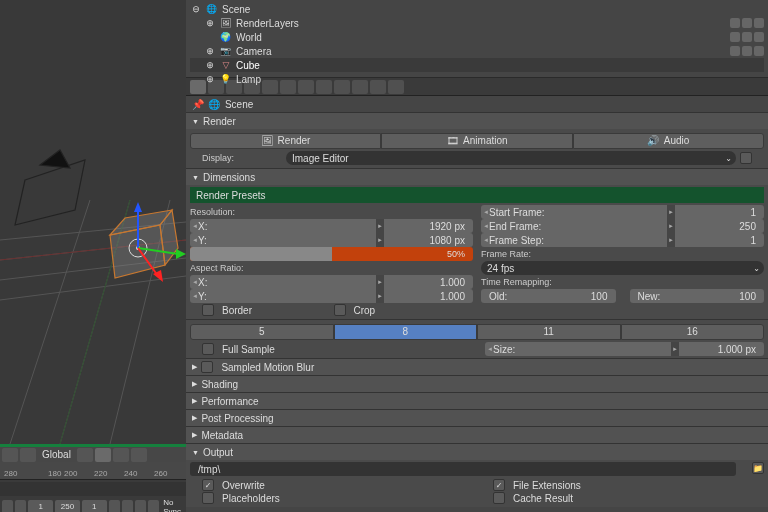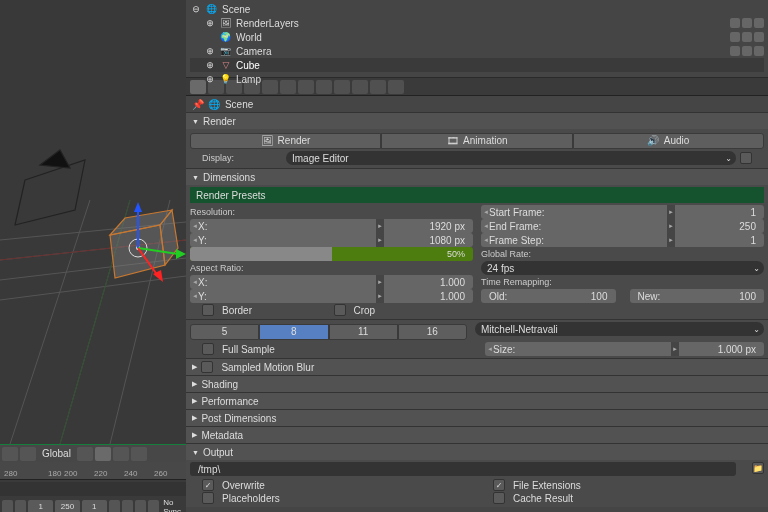--- a/index.html
+++ b/index.html
@@ -1,19 +1,19 @@
 <!DOCTYPE html>
 <html><head>
 <meta charset="utf-8">
 <style>
 *{margin:0;padding:0;box-sizing:border-box;font-family:sans-serif;font-size:10px;color:#ddd;user-select:none}
 body{background:#393939;width:768px;height:512px;overflow:hidden;position:relative}
 .viewport{position:absolute;left:0;top:0;width:186px;height:444px;background:#393939}
 .viewport svg{position:absolute;left:0;top:0}
-.hdr-strip{position:absolute;left:0;top:444px;width:186px;height:18px;background:#474747;border-top:1px solid #15803d;display:flex;align-items:center;padding:0 2px;gap:2px}
+.hdr-strip{position:absolute;left:0;top:444px;width:186px;height:18px;background:#474747;border-top:3px solid #15803d;display:flex;align-items:center;padding:0 2px;gap:2px}
 .hdr-strip .icon{width:16px;height:14px;background:#555;border-radius:2px;display:inline-block}
 .hdr-strip .sel{background:#6a6a6a}
 .timeline{position:absolute;left:0;top:462px;width:186px;height:50px;background:#3a3a3a}
 .timeline-ruler{height:18px;background:#484848;position:relative;border-bottom:1px solid #222}
 .timeline-ruler span{position:absolute;bottom:1px;font-size:8px;color:#aaa}
 .timeline-bar{height:14px;background:#333;margin-top:2px}
 .timeline-ctrls{display:flex;gap:2px;padding:2px;align-items:center}
 .timeline-ctrls .btn{width:18px;height:14px;background:#555;border-radius:2px}
 .timeline-ctrls .fld{width:40px;height:14px;background:#5a5a5a;border-radius:2px;text-align:center;line-height:14px;font-size:8px}
 .right{position:absolute;left:186px;top:0;width:582px;height:512px;background:#454545;display:flex;flex-direction:column}
@@ -40,21 +40,21 @@
 .btnrow .b:last-child{border-radius:0 3px 3px 0}
 .btnrow .b.sel{background:#5680c2}
 .field-row{display:flex;gap:4px;margin:1px 12px;align-items:center}
 .field-row .lbl{width:80px;font-size:9px;color:#ccc}
 .num{flex:1;height:14px;background:#666;border-radius:3px;display:flex;align-items:center;padding:0 8px;position:relative;font-size:9px}
 .num .l{flex:1}
 .num .r{text-align:right}
 .num .ar{position:absolute;width:8px;height:14px;top:0;display:flex;align-items:center;justify-content:center;font-size:7px;color:#aaa}
 .num .ar.left{left:1px}
 .num .ar.right{right:1px}
-.slider{height:14px;background:#4d7c0f;border-radius:3px;position:relative;overflow:hidden;display:flex;align-items:center;padding:0 8px}
+.slider{height:14px;background:#c2410c;border-radius:3px;position:relative;overflow:hidden;display:flex;align-items:center;padding:0 8px}
 .slider .fill{position:absolute;left:0;top:0;height:100%;background:#888}
 .slider .txt{position:relative;z-index:1;flex:1;font-size:9px}
 .slider .val{position:relative;z-index:1;font-size:9px}
 .chk{width:12px;height:12px;background:#5a5a5a;border:1px solid #333;border-radius:2px;display:inline-flex;align-items:center;justify-content:center;font-size:8px}
 .chk.on::after{content:"✓";color:#ddd}
 .two-col{display:flex;gap:8px}
 .two-col>div{flex:1}
 .dd{height:14px;background:#333;border-radius:7px;display:flex;align-items:center;padding:0 6px;font-size:9px;position:relative}
 .dd::after{content:"⌄";position:absolute;right:4px;font-size:8px}
 .sect-lbl{font-size:9px;color:#ccc;margin:2px 0}
@@ -297,21 +297,21 @@
                 <span class="l">End Frame:</span>
                 <span class="r">250</span>
                 <span class="ar right">▸</span>
               </div>
             <div class="num">
                 <span class="ar left">◂</span>
                 <span class="l">Frame Step:</span>
                 <span class="r">1</span>
                 <span class="ar right">▸</span>
               </div>
-            <div class="sect-lbl">Global Rate:</div>
+            <div class="sect-lbl">Frame Rate:</div>
             <div class="dd">
                 <span>24 fps</span>
               </div>
             <div class="sect-lbl">Time Remapping:</div>
             <div style="display:flex;gap:14px">
               <div class="num">
                   <span class="l">Old:</span>
                   <span class="r">100</span>
                 </div>
               <div class="num">
@@ -326,23 +326,20 @@
 
     <div class="panel">
       <div class="panel-b">
         <div class="two-col">
           <div class="btnrow" style="flex:1">
             <div class="b">5</div>
             <div class="b sel">8</div>
             <div class="b">11</div>
             <div class="b">16</div>
           </div>
-          <div class="dd" style="flex:1">
-              <span>Mitchell-Netravali</span>
-            </div>
         </div>
         <div class="two-col">
           <div class="field-row">
               <span class="chk"></span>
               <span style="padding-left:4px">Full Sample</span>
             </div>
           <div class="num">
               <span class="ar left">◂</span>
               <span class="l">Size:</span>
               <span class="r">1.000 px</span>
@@ -367,21 +364,21 @@
       </div>
     <div class="panel">
         <div class="panel-h">
           <span class="tri">▶</span>
           <span>Performance</span>
         </div>
       </div>
     <div class="panel">
         <div class="panel-h">
           <span class="tri">▶</span>
-          <span>Post Dimensions</span>
+          <span>Post Processing</span>
         </div>
       </div>
     <div class="panel">
         <div class="panel-h">
           <span class="tri">▶</span>
           <span>Metadata</span>
         </div>
       </div>
 
     <div class="panel">

